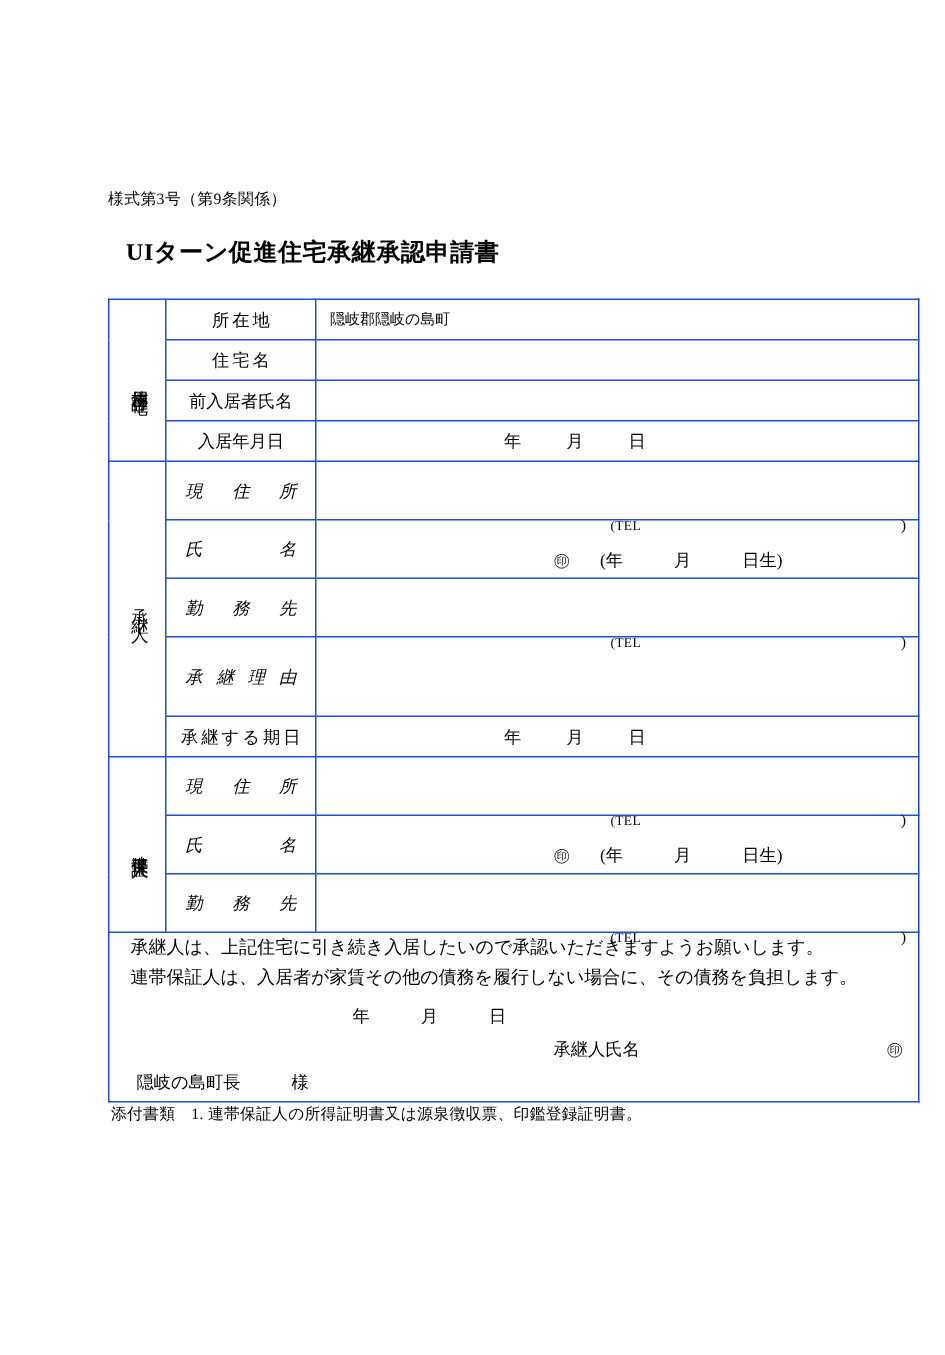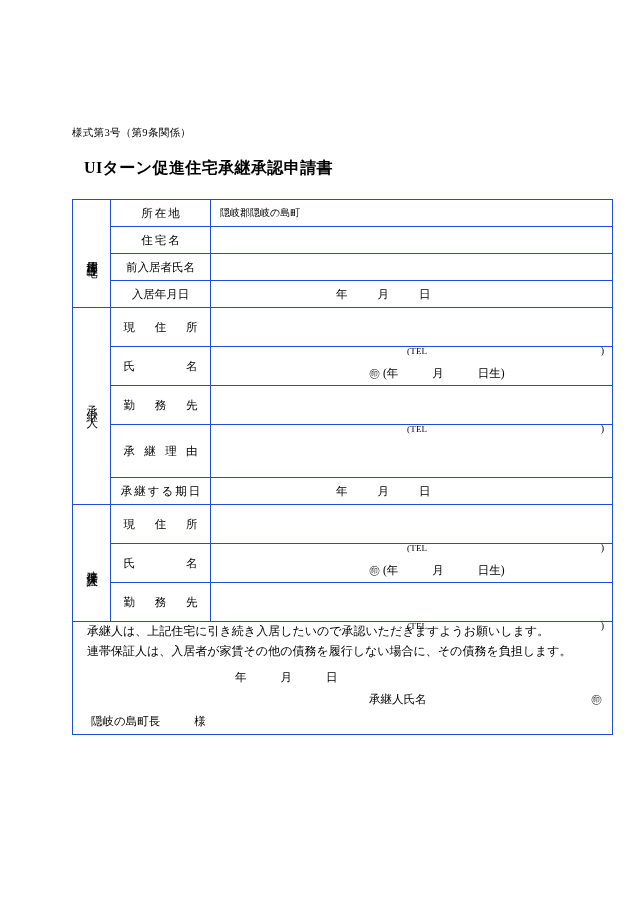--- a/index.html
+++ b/index.html
@@ -118,20 +118,21 @@
     text-align: center;
     font-size: 11.5px;
     white-space: nowrap;
   }
   .sp-small { letter-spacing: 2px;  padding-left: 2px; }
   .spread3 {
     display: inline-block;
     width: 74px;
     text-align: justify;
     text-align-last: justify;
+    font-style: italic;
   }
 
   
   .value-cell { position: relative; }
   .val-text {
     padding-left: 9px;
     font-size: 10px;
   }
 
   .tel-line {
@@ -164,21 +165,21 @@
     transform: translateY(-50%);
     font-size: 11.5px;
     white-space: nowrap;
   }
   .seal-pos {
     position: absolute;
     left: 158px;
   }
   .birth-pos {
     position: absolute;
-    left: 172px;
+    left: 189px;
   }
   .birth-pos .by { margin-right: 34px; }
   .birth-pos .bm { margin-right: 34px; }
 
   .centered-ymd {
     text-align: left;
     padding-left: 125px;
     font-size: 11.5px;
   }
 
@@ -422,14 +423,15 @@
             <div class="sign-seal seal">㊞</div>
 
             <div class="sign-mayor"><span>隠岐の島町長</span><span class="sama">様</span></div>
           </div>
         </td>
       </tr>
 
     </tbody>
   </table>
 
+  <div class="footer-note">添付書類　1. 連帯保証人の所得証明書又は源泉徴収票、印鑑登録証明書。</div>
 
 </div>
 
 </body></html>

